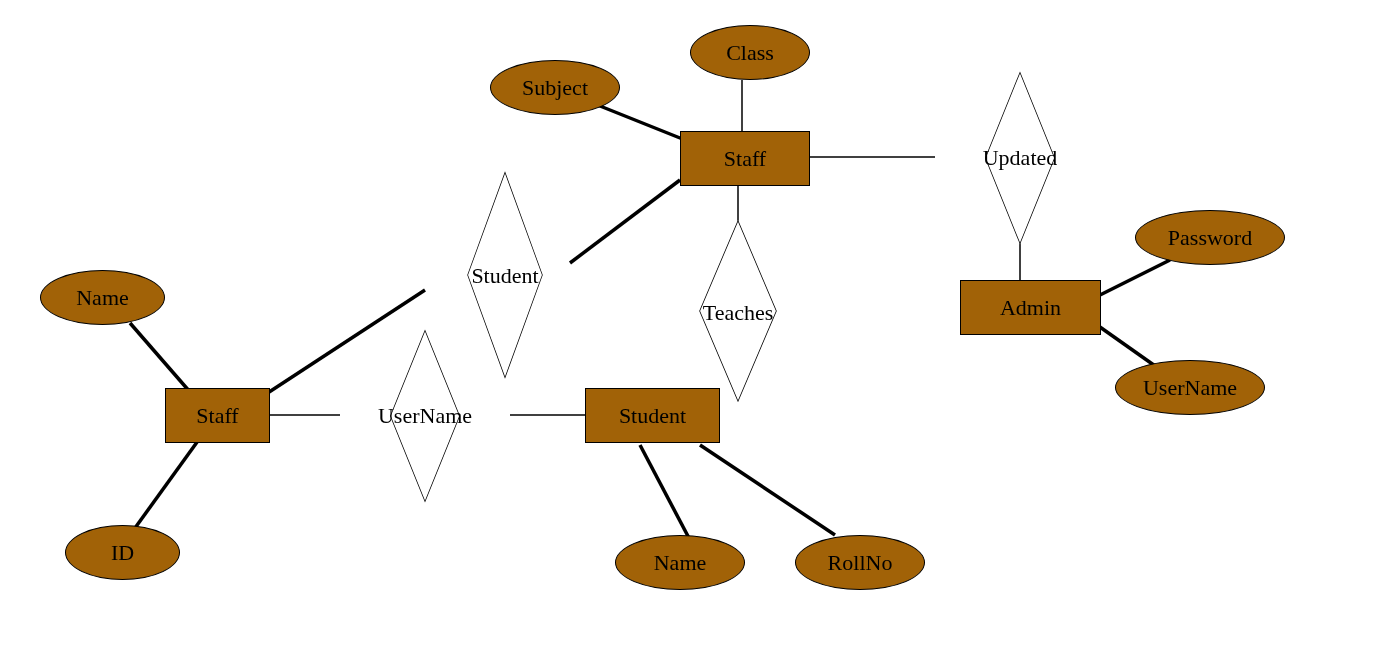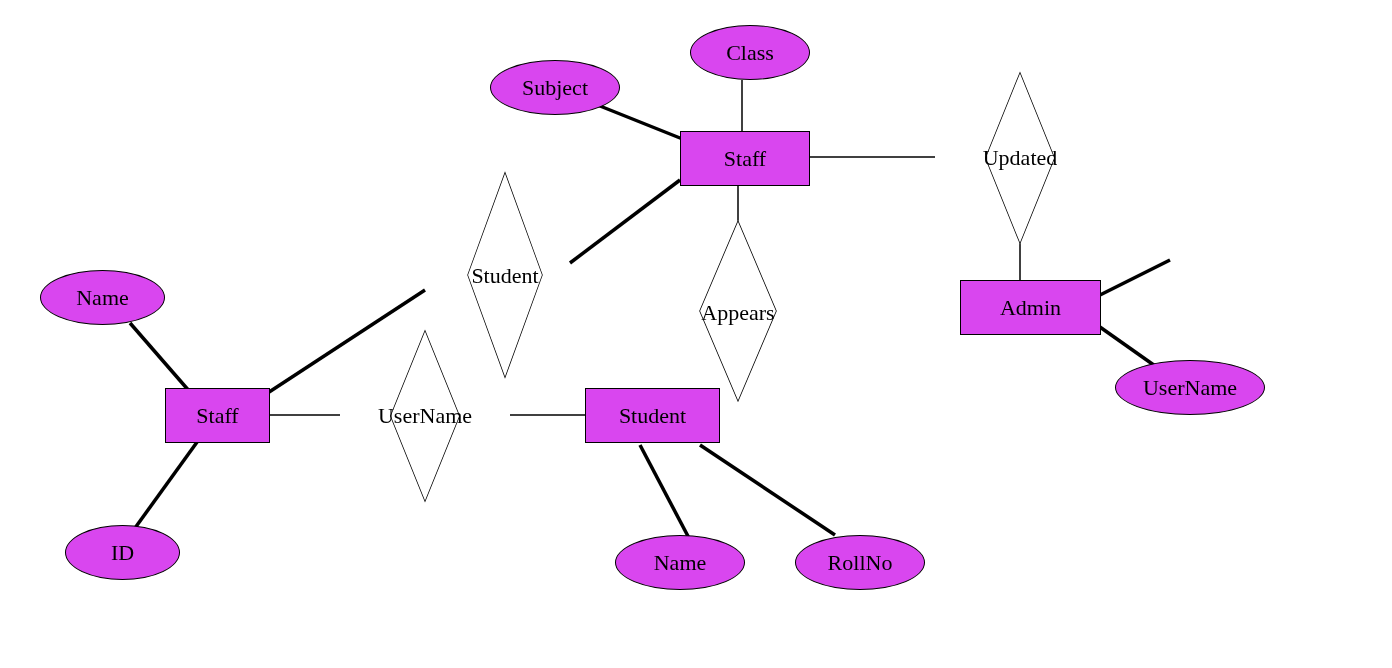--- a/index.html
+++ b/index.html
@@ -22,21 +22,21 @@
     left: 0; top: 0;
     width: 1392px;
     height: 668px;
     pointer-events: none;
   }
   .node {
     position: absolute;
     display: flex;
     align-items: center;
     justify-content: center;
-    background: #d946ef;
+    background: #a16207;
     box-sizing: border-box;
   }
   .entity {
     border: 1.5px solid #000;
   }
   .attribute {
     border: 1.5px solid #000;
     border-radius: 50%;
   }
   .diamond-shape {
@@ -110,20 +110,23 @@
   </div>
 
   <div class="node attribute" style="left:615px; top:535px; width:130px; height:55px;">
     <span>Name</span>
   </div>
 
   <div class="node attribute" style="left:795px; top:535px; width:130px; height:55px;">
     <span>RollNo</span>
   </div>
 
+  <div class="node attribute" style="left:1135px; top:210px; width:150px; height:55px;">
+    <span>Password</span>
+  </div>
 
   <div class="node attribute" style="left:1115px; top:360px; width:150px; height:55px;">
     <span>UserName</span>
   </div>
 
   <div class="node entity" style="left:680px; top:131px; width:130px; height:55px;">
     <span>Staff</span>
   </div>
 
   <div class="node entity" style="left:165px; top:388px; width:105px; height:55px;">
@@ -143,21 +146,21 @@
     <span>Updated</span>
   </div>
 
   <div class="diamond-shape" style="left:455px; top:225px; width:100px; height:100px; transform: rotate(45deg) skew(25deg,25deg);"></div>
   <div class="diamond-label" style="left:405px; top:248px; width:200px; height:55px;">
     <span>Student</span>
   </div>
 
   <div class="diamond-shape" style="left:692px; top:265px; width:92px; height:92px; transform: rotate(45deg) skew(22deg,22deg);"></div>
   <div class="diamond-label" style="left:650px; top:285px; width:176px; height:55px;">
-    <span>Appears</span>
+    <span>Teaches</span>
   </div>
 
   <div class="diamond-shape" style="left:382px; top:373px; width:86px; height:86px; transform: rotate(45deg) skew(23deg,23deg);"></div>
   <div class="diamond-label" style="left:340px; top:388px; width:170px; height:55px;">
     <span>UserName</span>
   </div>
 
 </div>
 
 </body></html>

